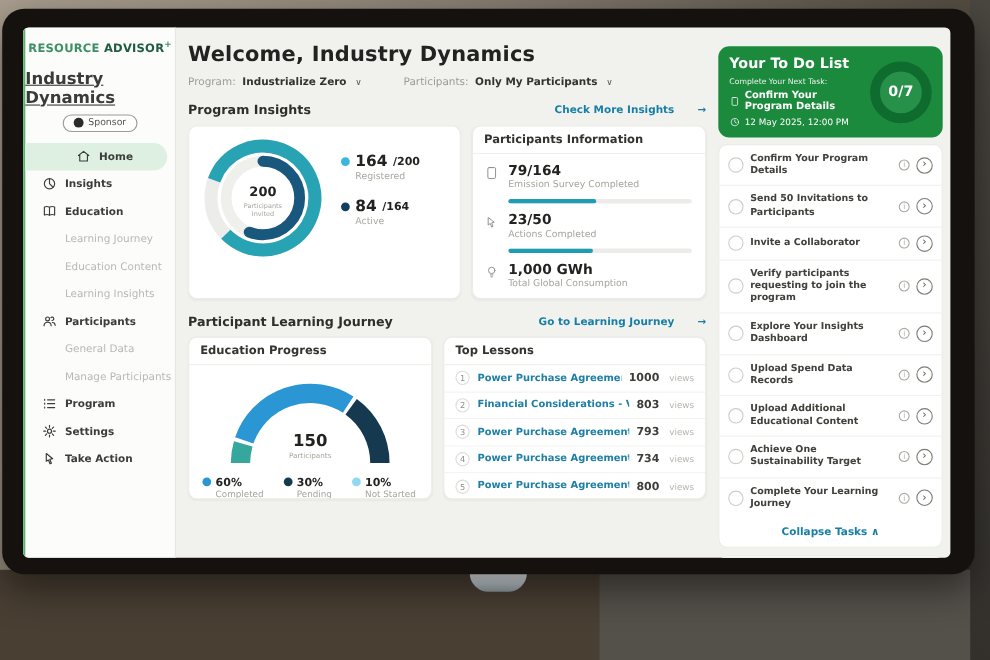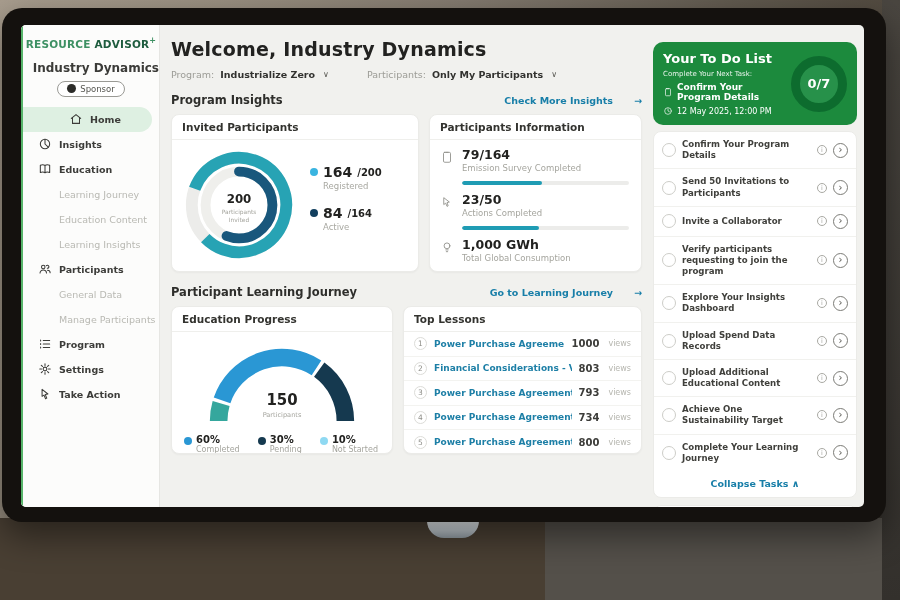--- a/index.html
+++ b/index.html
@@ -17,21 +17,21 @@
     border-radius:0 0 30px 30px; }
 
   .screen { position:absolute; left:19px; top:17px; width:843px; height:482px; background:#f1f1ee;
     border-radius:5px; overflow:hidden; display:flex; }
 
   
   .sidebar { width:139px; background:#fcfcfb; border-right:1px solid #e6e6e3; border-left:2px solid #57b46a;
     padding-top:11px; flex-shrink:0; }
   .brand { text-align:center; font-size:10.5px; font-weight:bold; letter-spacing:.2px; }
   .brand .b1 { color:#3d9063; } .brand .b2 { color:#1e5c3e; } .brand .plus { color:#3d9063; font-size:8px; vertical-align:super; }
-  .org { text-align:right; font-size:12px; font-weight:bold; color:#3b3b38; margin-top:11px; }
+  .org { text-align:left; font-size:15px; font-weight:bold; color:#3b3b38; margin-top:11px;text-decoration:underline; }
   .sponsor { margin:6px auto 10px; width:fit-content; display:flex; align-items:center; gap:4px;
     border:1px solid #9a9a95; border-radius:10px; padding:2px 9px; font-size:8.5px; color:#55554f; cursor:pointer; background:#fff; }
   .sponsor .dot { width:9px; height:9px; border-radius:50%; background:#2c2c29; }
   .nav { margin-top:4px; }
   .nav-item { display:flex; align-items:center; gap:7px; height:25px; padding-left:15px;
     font-size:9.5px; font-weight:bold; color:#3c3c39; cursor:pointer; }
   .nav-item svg { width:14px; height:14px; stroke:#3c3c39; fill:none; stroke-width:1.8; stroke-linecap:round; stroke-linejoin:round; flex-shrink:0; }
   .nav-item.active { background:#def0e2; border-radius:0 13px 13px 0; margin-right:7px;justify-content:center; }
   .nav-item.sub { padding-left:36px; color:#b9b9b3; font-weight:normal; font-size:9.5px; }
 
@@ -65,21 +65,21 @@
   .stat-row svg { width:14px; height:14px; stroke:#8f8f89; fill:none; stroke-width:1.5; stroke-linecap:round; stroke-linejoin:round; margin-top:3px; flex-shrink:0;}
   .stat-val { font-size:12.5px; font-weight:bold; color:#222220; }
   .stat-label { font-size:8.5px; color:#a5a59e; margin-top:1px; }
   .bar { height:4px; background:#ececea; border-radius:2px; margin:6px 12px 0 32px; overflow:hidden; }
   .bar-fill { height:100%; border-radius:2px; }
 
   .card-edu { width:222px; height:148px; }
   .gauge-wrap { display:flex; justify-content:center; padding-top:8px; }
   .edu-legend { display:flex; justify-content:space-between; padding:6px 14px 0 12px; }
   .edu-li { }
-  .edu-li-top { display:flex; align-items:flex-end; gap:4px; }
+  .edu-li-top { display:flex; align-items:flex-start; gap:4px; }
   .edu-pct { font-size:10px; font-weight:bold; color:#222220; }
   .edu-label { font-size:8px; color:#a5a59e; margin-left:12px; }
 
   .card-lessons { flex:1; height:148px; }
   .lesson-row { display:flex; align-items:center; gap:7px; padding:0 10px; height:24.5px; border-bottom:1px solid #f3f3f0; }
   .lesson-row:last-child { border-bottom:none; }
   .rank { width:13px; height:13px; border:1px solid #dcdcd8; border-radius:50%; font-size:7.5px; color:#8f8f89;
     display:flex; align-items:center; justify-content:center; flex-shrink:0; }
   .lesson-link { flex:1; font-size:9px; font-weight:bold; color:#1d7fa6; cursor:pointer; white-space:nowrap; overflow:hidden; }
   .views { font-size:10px; font-weight:bold; color:#3c3c39; }
@@ -210,21 +210,20 @@
       <span class="sec-title">Program Insights</span>
       <span class="sec-link">
         <span>Check More Insights</span>
         <span>→</span>
       </span>
     </div>
 
     <div class="cards">
 
       <div class="card card-invited">
-        <div class="card-title">Invited Participants</div>
         <div class="invited-body">
           <svg width="118" height="118" viewBox="0 0 120 120">
             <circle cx="60" cy="60" r="48" stroke="#ececea" stroke-width="12" fill="none"></circle>
             <circle cx="60" cy="60" r="48" stroke-width="12" fill="none" stroke-dasharray="247.3 54.3" transform="rotate(200 60 60)" stroke="#27a3b4"></circle>
             <circle cx="60" cy="60" r="34" stroke="#efefec" stroke-width="10" fill="none"></circle>
             <circle cx="60" cy="60" r="34" stroke-width="10" fill="none" stroke-dasharray="119.6 94" stroke-linecap="round" transform="rotate(-90 60 60)" stroke="#19577c"></circle>
             <text x="60" y="58" text-anchor="middle" font-size="12" font-weight="bold" fill="#222220">200</text>
             <text x="60" y="69" text-anchor="middle" font-size="6" fill="#a5a59e">Participants</text>
             <text x="60" y="77" text-anchor="middle" font-size="6" fill="#a5a59e">Invited</text>
           </svg>

